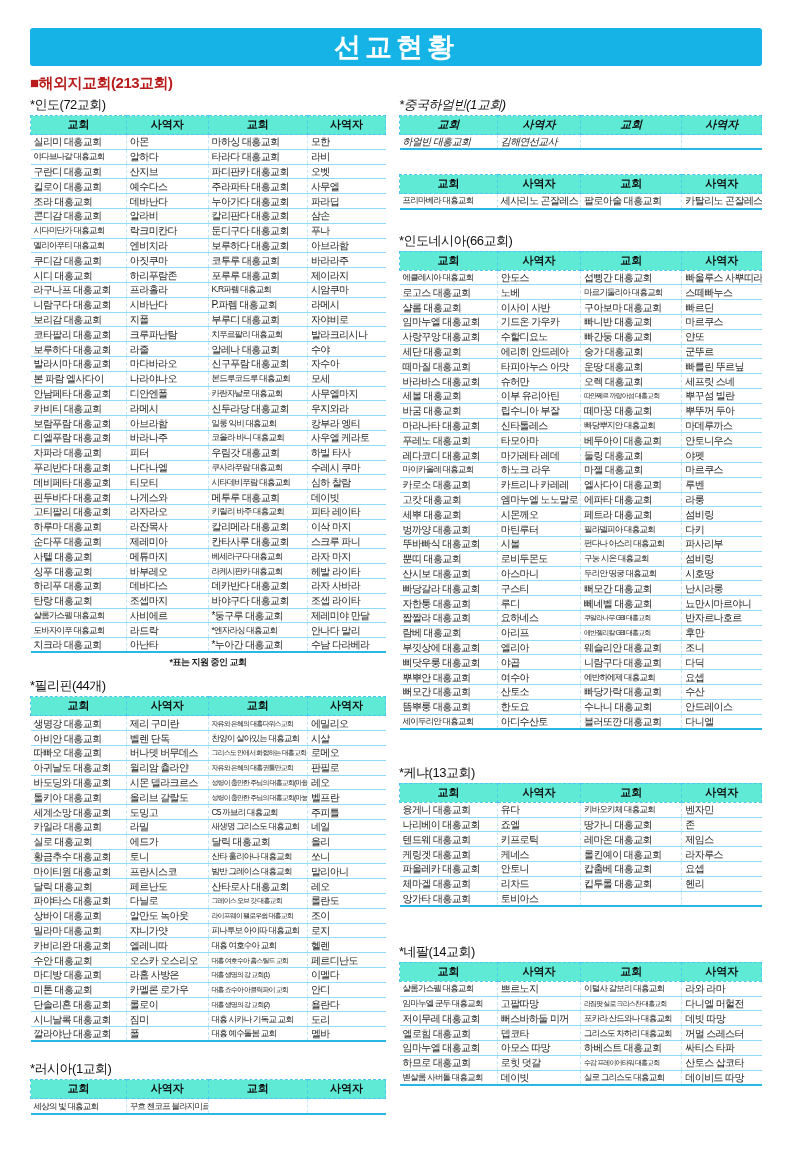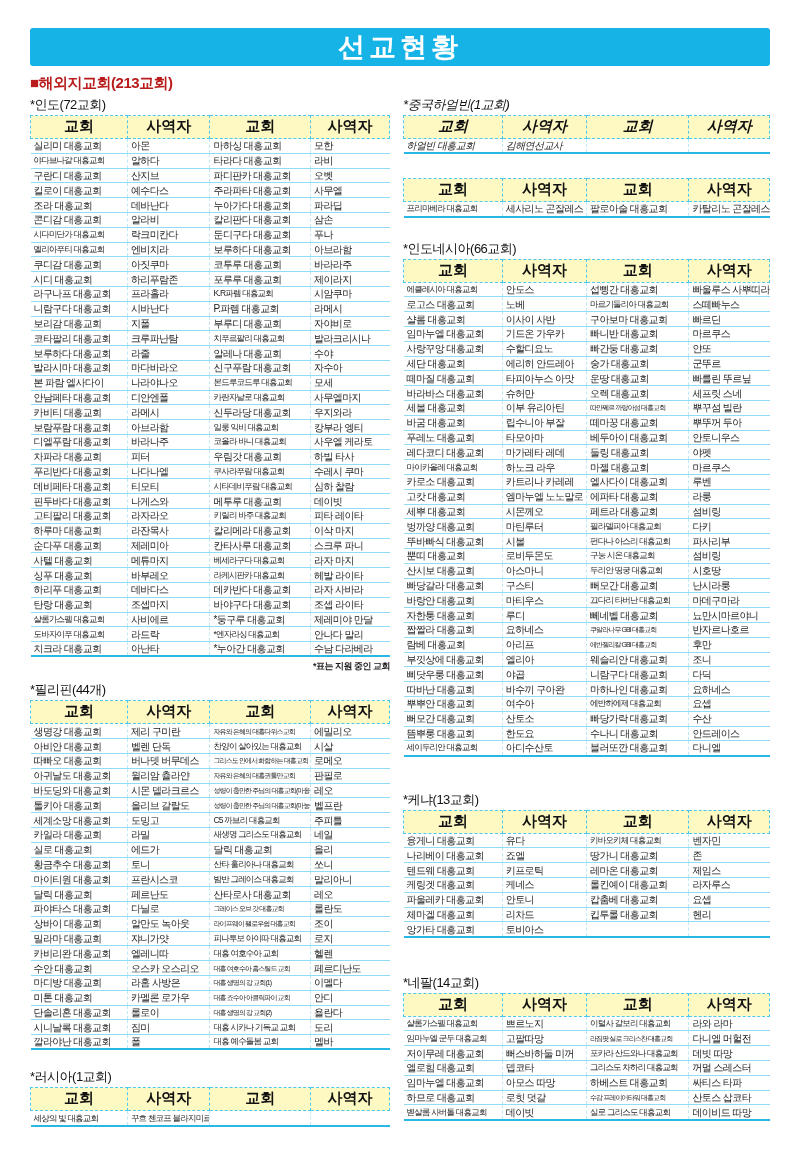--- a/index.html
+++ b/index.html
@@ -2,21 +2,21 @@
 <html><head>
 <meta charset="utf-8">
 <style>
   * { box-sizing: border-box; }
   html,body { margin:0; padding:0; background:#ffffff; }
   body {
     width:800px; height:1159px;
     font-family:"Liberation Sans","DejaVu Sans",sans-serif;
     color:#1a1a1a; overflow:hidden;
   }
-  .page { padding:28px 30px 0 30px; width:800px; }
+  .page { padding:28px 38px 0 30px; width:800px; }
 
   .banner {
     background:#16b4e6; border-radius:3px; text-align:center;
     padding:3px 0 5px 0; height:38px;
   }
   .banner h1 {
     margin:0; color:#ffffff; font-size:27px; font-weight:bold;
     letter-spacing:4px; line-height:32px;
   }
 
@@ -31,37 +31,37 @@
 
   .section { margin-top:0; }
   .section-title {
     font-size:13px; font-weight:normal; color:#111;
     margin:3px 0 1px 0; letter-spacing:-0.5px;
   }
 
   table { width:100%; border-collapse:collapse; table-layout:fixed;
           border-top:1px dashed #4cc7ee; border-bottom:2px solid #29b8e5; }
   th {
-    background:#fef9c3; border:1px dashed #4cc7ee;
-    font-size:15px; font-weight:bold; padding:1px 0 2px 0;
+    background:#5eead4; border:1px dashed #4cc7ee;
+    font-size:11px; font-weight:bold; padding:1px 0 2px 0;
     color:#111;
   }
   td {
     border-bottom:1px solid #8edcf5;
     border-left:1px dashed #bfe9f8;
     font-size:10px; line-height:13px; height:14.8px;
     padding:0 3px; white-space:nowrap; overflow:hidden;
     letter-spacing:-0.6px;
   }
   td:first-child { border-left:none; }
   td.xs  { font-size:8.5px; letter-spacing:-0.8px; }
   td.xxs { font-size:7px;  letter-spacing:-0.9px; }
 
   .footnote {
-    text-align:right; font-size:9px; font-weight:bold;
+    text-align:center; font-size:9px; font-weight:bold;
     margin:3px 0 -13px 0; letter-spacing:-0.5px; position:relative; z-index:2;
   }
 
   .mt-china     { margin-top:2px;font-style:italic; }
   .mt-paraguay  { margin-top:24px; }
   .mt-indonesia { margin-top:22px; }
   .mt-kenya     { margin-top:34px; }
   .mt-nepal     { margin-top:36px; }
   .mt-phil      { margin-top:21px; }
   .mt-russia    { margin-top:18px; }
@@ -625,20 +625,26 @@
                 <td class="xxs">따안쩨르 까랑아섬 대흥교회</td>
                 <td>뿌꾸섬 빌란</td>
               </tr>
               <tr>
                 <td>바굼 대흥교회</td>
                 <td>립수니아 부잘</td>
                 <td>떼마꿍 대흥교회</td>
                 <td>뿌뚜꺼 두아</td>
               </tr>
               <tr>
+                <td>마라나타 대흥교회</td>
+                <td>신타톨레스</td>
+                <td class="xs">빠당뿌지안 대흥교회</td>
+                <td>마데루까스</td>
+              </tr>
+              <tr>
                 <td>푸레노 대흥교회</td>
                 <td>타모아마</td>
                 <td>베두아이 대흥교회</td>
                 <td>안토니우스</td>
               </tr>
               <tr>
                 <td>레다코디 대흥교회</td>
                 <td>마가레타 레데</td>
                 <td>둘링 대흥교회</td>
                 <td>야펫</td>
@@ -691,26 +697,20 @@
                 <td class="xs">두리안 띵궁 대흥교회</td>
                 <td>시호땅</td>
               </tr>
               <tr>
                 <td>빠당갈라 대흥교회</td>
                 <td>구스티</td>
                 <td>뻐모간 대흥교회</td>
                 <td>난시라룽</td>
               </tr>
               <tr>
-                <td>바랑안 대흥교회</td>
-                <td>마티우스</td>
-                <td class="xs">끄다리 타버난 대흥교회</td>
-                <td>마데구마라</td>
-              </tr>
-              <tr>
                 <td>자한퉁 대흥교회</td>
                 <td>루디</td>
                 <td>뻬네벨 대흥교회</td>
                 <td>뇨만시마르야니</td>
               </tr>
               <tr>
                 <td>짭짤라 대흥교회</td>
                 <td>요하네스</td>
                 <td class="xxs">쿠알라나무 GBI 대흥교회</td>
                 <td>반자르나호르</td>
@@ -725,26 +725,20 @@
                 <td>부낏상에 대흥교회</td>
                 <td>엘리아</td>
                 <td>웨슬리안 대흥교회</td>
                 <td>조니</td>
               </tr>
               <tr>
                 <td>삐닷우룽 대흥교회</td>
                 <td>야곱</td>
                 <td>니람구다 대흥교회</td>
                 <td>다딕</td>
-              </tr>
-              <tr>
-                <td>따바난 대흥교회</td>
-                <td>바수끼 구아완</td>
-                <td>마하나인 대흥교회</td>
-                <td>요하네스</td>
               </tr>
               <tr>
                 <td>뿌뿌안 대흥교회</td>
                 <td>여수아</td>
                 <td class="xs">에반하에제 대흥교회</td>
                 <td>요셉</td>
               </tr>
               <tr>
                 <td>뻐모간 대흥교회</td>
                 <td>산토소</td>

